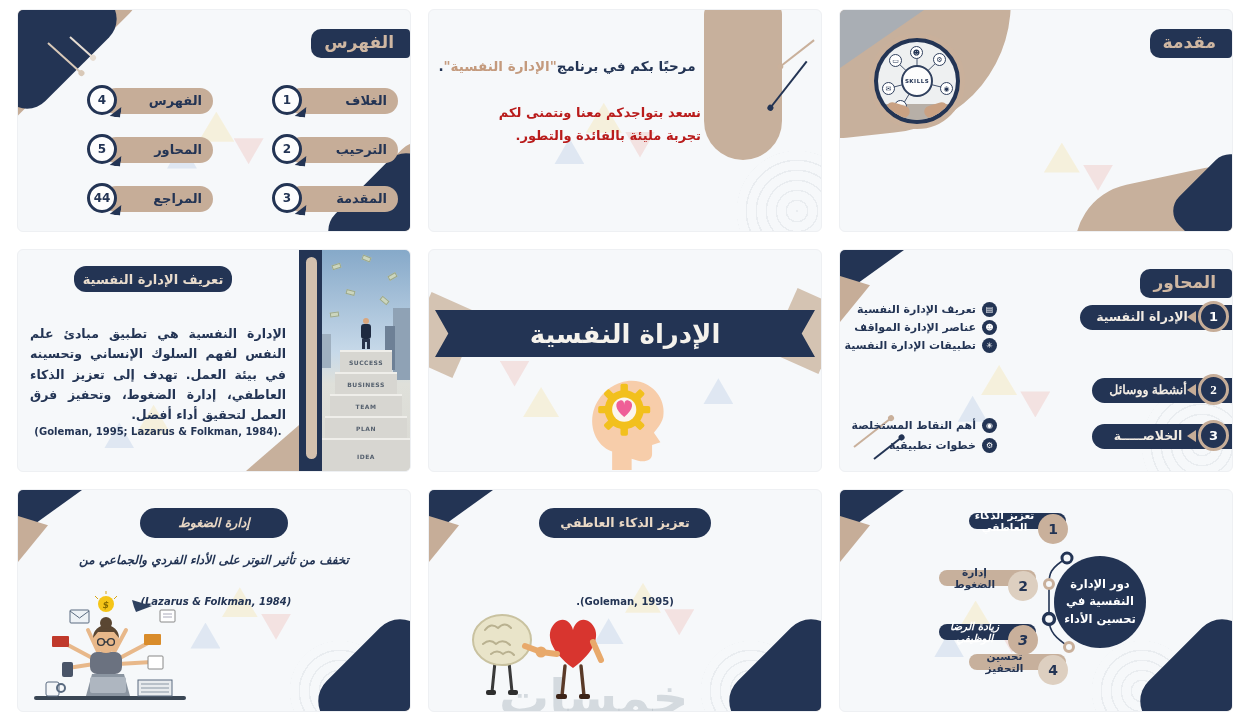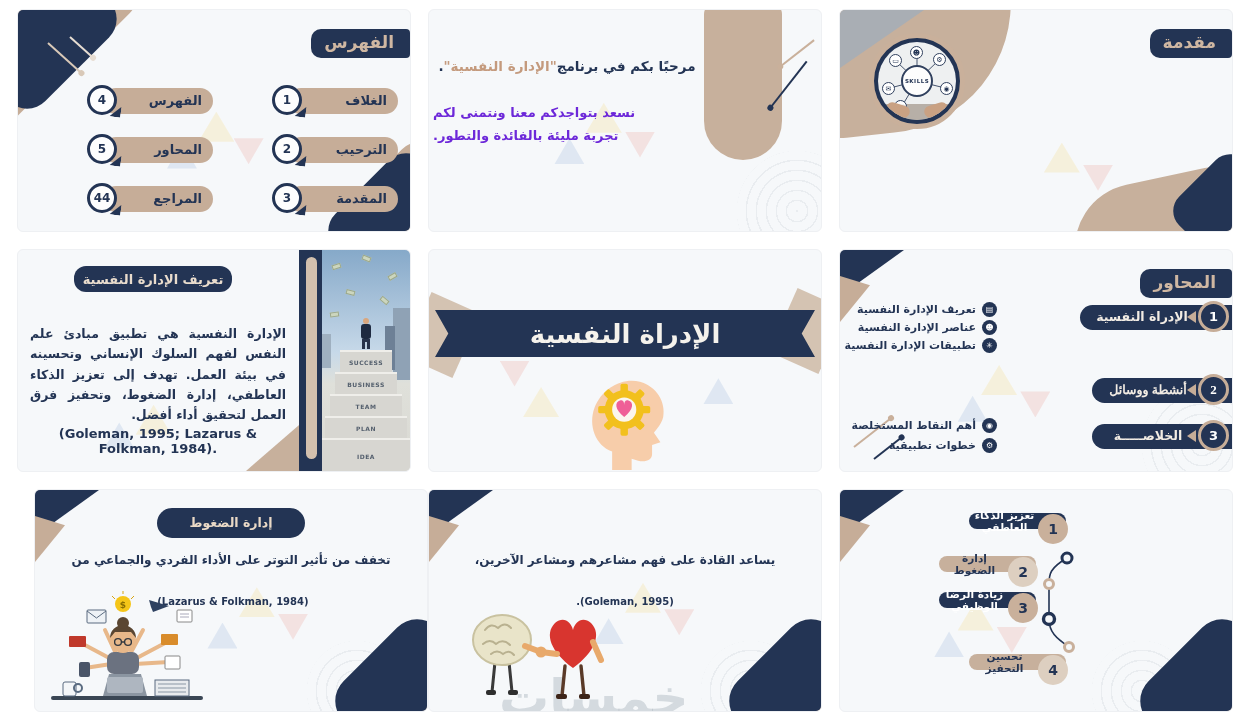--- a/index.html
+++ b/index.html
@@ -63,22 +63,22 @@
     background-size: 11px 9px, 13px 11px, 9px 8px, 7px 7px;
     background-position: 0 0, 5px 4px, 2px 6px, 8px 1px;
     display:flex; align-items:center; justify-content:center; }
   #s2 .stone { width:66px; height:42px; border-radius:50%;
     background: radial-gradient(ellipse at 40% 32%, #a3bdd6, #6d94b6 68%, #597fa2);
     display:flex; align-items:center; justify-content:center;
     font-family:"Liberation Serif","DejaVu Serif",serif; font-size:11px; color:#1d2c45; }
   #s2 .wtext { position:absolute; left:4px; top:48px; width:268px; text-align:center; direction:rtl;
     color:#233454; font-weight:bold; font-size:13.5px; }
   #s2 .wtext .hl { color:#c49a7d; }
-  #s2 .wtext2 { position:absolute; left:4px; top:92px; width:268px; text-align:left; direction:rtl;
-    color:#6d28d9; font-weight:bold; font-size:13px; line-height:1.75; }
+  #s2 .wtext2 { position:absolute; left:4px; top:92px; width:268px; text-align:right; direction:rtl;
+    color:#b91c1c; font-weight:bold; font-size:13px; line-height:1.75; }
   #s2 .rip { right:-36px; bottom:-40px; }
   
   #s3 .tanblob { position:absolute; left:-64px; top:-74px; width:238px; height:196px; background:#c7b09c;
     border-radius:0 0 130px 60px; transform:rotate(-6deg); }
   #s3 .grayblob { position:absolute; left:0; top:0; width:84px; height:58px; background:#a9aeb4;
     clip-path:polygon(0 0, 100% 0, 0 100%); }
   #s3 .skillcirc { position:absolute; left:29px; top:23px; width:96px; height:96px; border-radius:50%;
     border:5px solid #c9b09b; background:#233454; padding:4px; }
   #s3 .skillin { position:relative; width:78px; height:78px; border-radius:50%; background:#eef0f1; overflow:hidden; }
   #s3 .skcenter { position:absolute; left:23px; top:23px; width:32px; height:32px; border-radius:50%;
@@ -92,21 +92,21 @@
     font-weight:bold; font-size:13px; line-height:1.62; text-align:justify; text-align-last:right; }
   #s3 .dtan { right:-52px; bottom:-74px; width:210px; height:130px; background:#c7b09c; border-radius:70px; transform:rotate(-12deg); }
   #s3 .dnavy { right:-44px; bottom:-26px; width:92px; height:92px; background:#233454; border-radius:20px; }
   
   #s4 .titlebox { position:absolute; right:178px; top:16px; width:158px; height:26px; background:#233454;
     border-radius:12px; color:#e9dccd; font-weight:bold; font-size:13px; display:flex; align-items:center;
     justify-content:center; direction:rtl; }
   #s4 .body { position:absolute; left:12px; right:124px; top:74px; direction:rtl; color:#233454;
     font-weight:bold; font-size:12.5px; line-height:1.62; text-align:justify; text-align-last:right; }
   #s4 .cite { position:absolute; left:12px; right:124px; top:176px; direction:ltr; text-align:center;
-    color:#233454; font-size:13px; font-weight:bold; }
+    color:#233454; font-size:10px; font-weight:bold; }
   #s4 .navybar { position:absolute; right:88px; top:0; width:23px; height:223px; background:#233454; }
   #s4 .tanstrip { position:absolute; right:93px; top:7px; width:11px; height:202px; background:#d3c0ae; border-radius:6px; }
   #s4 .photo { position:absolute; right:0; top:0; width:88px; height:223px; overflow:hidden;
     background:linear-gradient(180deg,#86a9c9 0%, #c7d9e9 46%, #dfe0da 60%, #d9d8d2 100%); }
   #s4 .bldg1 { position:absolute; right:0; top:58px; width:17px; height:72px; background:#8fa2b5; }
   #s4 .bldg2 { position:absolute; right:15px; top:76px; width:10px; height:44px; background:#6d8096; }
   #s4 .bldg3 { position:absolute; left:0; top:84px; width:9px; height:34px; background:#9fb0c0; }
   #s4 .stair { position:absolute; left:50%; transform:translateX(-50%); background:#d7d6d1;
     border-top:2px solid #efeeea; color:#55606e; font-size:6px; font-weight:bold; letter-spacing:.5px;
     display:flex; align-items:center; justify-content:center; }
@@ -164,22 +164,22 @@
   
   .dpill { position:absolute; height:16px; border-radius:16px; display:flex; align-items:center; }
   .dpill .dtxt { width:100%; padding-right:26px; text-align:center; font-weight:bold; font-size:10.5px;
     line-height:1.18; direction:rtl; }
   .dpill.navy { background:#233454; } .dpill.navy .dtxt { color:#fff; }
   .dpill.tan  { background:#c7b09c; } .dpill.tan .dtxt { color:#233454; }
   .dnum { position:absolute; right:-2px; top:1px; width:30px; height:30px; border-radius:50%;
     display:flex; align-items:center; justify-content:center; font-weight:bold; font-size:14px; color:#233454; }
   .dnum.a { background:#c9b09b; } .dnum.b { background:#ddcfc0; }
   #s9 .dp1 { left:129px; top:23px;  width:97px; }
-  #s9 .dp2 { left:99px;  top:66px;  width:97px; }
-  #s9 .dp3 { left:99px;  top:102px; width:97px; }
+  #s9 .dp2 { left:99px;  top:80px;  width:97px; }
+  #s9 .dp3 { left:99px;  top:134px; width:97px;font-style:italic; }
   #s9 .dp4 { left:129px; top:164px; width:97px; }
   #s9 .bigc { position:absolute; left:214px; top:66px; width:92px; height:92px; border-radius:50%;
     background:#233454; color:#fff; display:flex; flex-direction:column; align-items:center; justify-content:center;
     font-weight:bold; font-size:11.5px; line-height:1.5; direction:rtl; }
   #s9 .curve { position:absolute; left:190px; top:50px; }
 </style>
 </head>
 <body>
 
 <div class="page">
@@ -354,21 +354,21 @@
       <span>الإدراة النفسية</span>
       <span class="achev"></span>
       <span class="anum">1</span>
     </div>
     <div class="subrow sr0">
       <span class="subicon">▤</span>
       <span class="sublabel">تعريف الإدارة النفسية</span>
       </div>
     <div class="subrow sr1">
       <span class="subicon">☻</span>
-      <span class="sublabel">عناصر الإدارة النفسية</span>
+      <span class="sublabel">عناصر الإدارة المواقف</span>
       </div>
     <div class="subrow sr2">
       <span class="subicon">✳</span>
       <span class="sublabel">تطبيقات الإدارة النفسية</span>
       </div>
     <div class="apill ap2">
       <span>أنشطة ووسائل</span>
       <span class="achev"></span>
       <span class="anum">2</span>
     </div>
@@ -380,21 +380,21 @@
     <div class="subrow sr3">
       <span class="subicon">◉</span>
       <span class="sublabel">أهم النقاط المستخلصة</span>
       </div>
     <div class="subrow sr4">
       <span class="subicon">⚙</span>
       <span class="sublabel">خطوات تطبيقية</span>
       </div>
   </div>
 
-  <div class="slide" id="s7" style="left:34px;top:489px;">
+  <div class="slide" id="s7" style="left:17px;top:489px;font-style:italic;">
     <div class="cdeco">
         <div class="ct ct1" style="left:52%;top:44%"></div>
         <div class="ct ct2" style="left:62%;top:56%"></div>
         <div class="ct ct3" style="left:44%;top:60%"></div>
       </div>
     <div class="tritl"></div>
     <div class="tritl2"></div>
     <div class="ripples rip"></div>
     <div class="diamond dtanBR"></div>
     <div class="diamond dnavyBR"></div>
@@ -458,22 +458,23 @@
         <div class="ct ct1" style="left:50%;top:42%"></div>
         <div class="ct ct2" style="left:60%;top:54%"></div>
         <div class="ct ct3" style="left:42%;top:58%"></div>
       </div>
     <div class="tritl"></div>
     <div class="tritl2"></div>
     <div class="ripples rip"></div>
     <div class="diamond dtanBR"></div>
     <div class="diamond dnavyBR"></div>
     <div class="wm">خمسات</div>
+    <div class="tpill" style="width:172px">تعزيز الذكاء العاطفي</div>
     <div class="bodyc">
-      <span>يساعد القادة على فهم مشاعرهم ومشاعر الآخرين،</span><br>
+      <br>
       <br>
       <span class="citec">(Goleman, 1995).</span>
     </div>
     <svg class="illus" width="170" height="112" viewBox="0 0 170 112">
       <g stroke="#3a3a3a" stroke-width="3" stroke-linecap="round">
         <line x1="28" y1="68" x2="25" y2="98"></line>
           <line x1="42" y1="68" x2="45" y2="98"></line>
       </g>
       <rect x="19" y="96" width="10" height="5" rx="2" fill="#2e2e2e"></rect>
         <rect x="41" y="96" width="10" height="5" rx="2" fill="#2e2e2e"></rect>
@@ -510,20 +511,25 @@
     <div class="ripples rip" style="right:40px"></div>
     <div class="diamond dtanBR"></div>
     <div class="diamond dnavyBR"></div>
     <svg class="curve" width="52" height="128" viewBox="0 0 52 128">
       <path d="M37,18 C20,28 19,34 19,44 C19,58 19,66 19,79 C19,92 26,98 39,107" fill="none" stroke="#233454" stroke-width="1.6"></path>
       <circle cx="37" cy="18" r="5" fill="#f6f8fa" stroke="#233454" stroke-width="3"></circle>
       <circle cx="19" cy="44" r="4.5" fill="#f6f8fa" stroke="#c9b09b" stroke-width="3"></circle>
       <circle cx="19" cy="79" r="5.5" fill="#f6f8fa" stroke="#233454" stroke-width="3.4"></circle>
       <circle cx="39" cy="107" r="4.5" fill="#f6f8fa" stroke="#c9b09b" stroke-width="3"></circle>
     </svg>
+    <div class="bigc">
+      <span>دور الإدارة</span>
+      <span>النفسية في</span>
+      <span>تحسين الأداء</span>
+    </div>
     <div class="dpill navy dp1">
       <div class="dtxt"><span>تعزيز الذكاء</span><br><span>العاطفي</span></div>
       <span class="dnum a">1</span>
     </div>
     <div class="dpill tan dp2">
       <div class="dtxt"><span>إدارة</span><br><span>الضغوط</span></div>
       <span class="dnum b">2</span>
     </div>
     <div class="dpill navy dp3">
       <div class="dtxt"><span>زيادة الرضا</span><br><span>الوظيفي</span></div>

